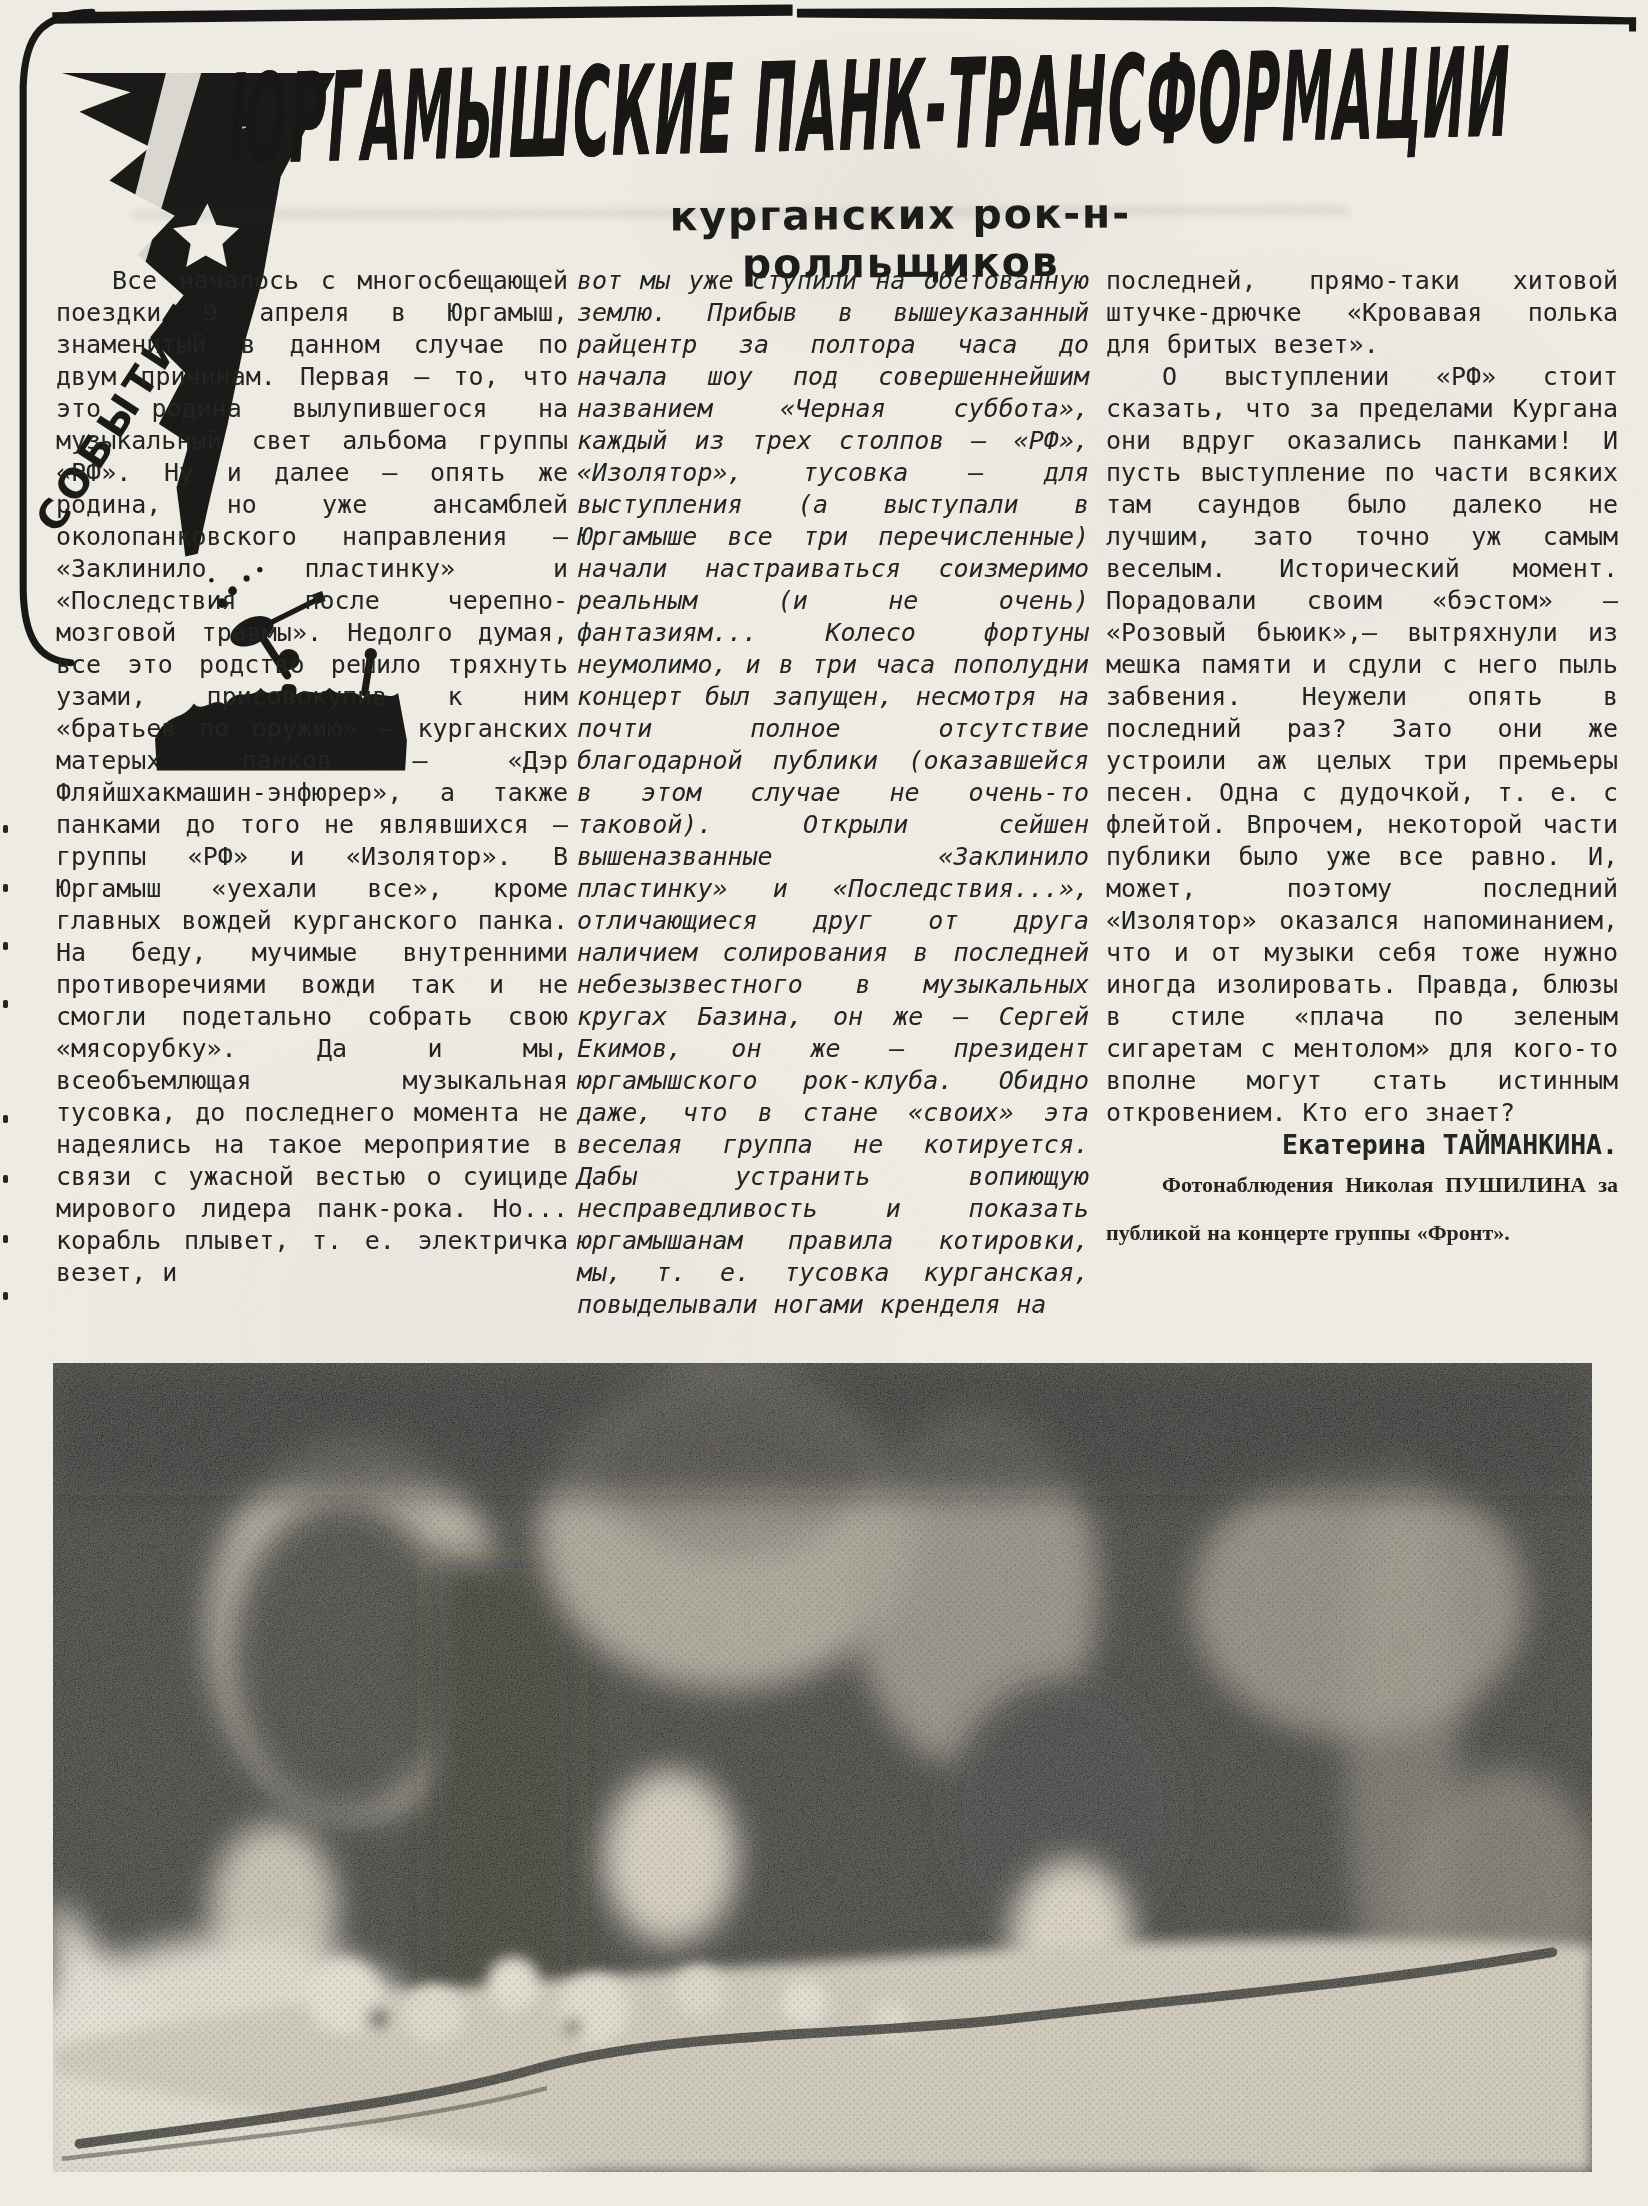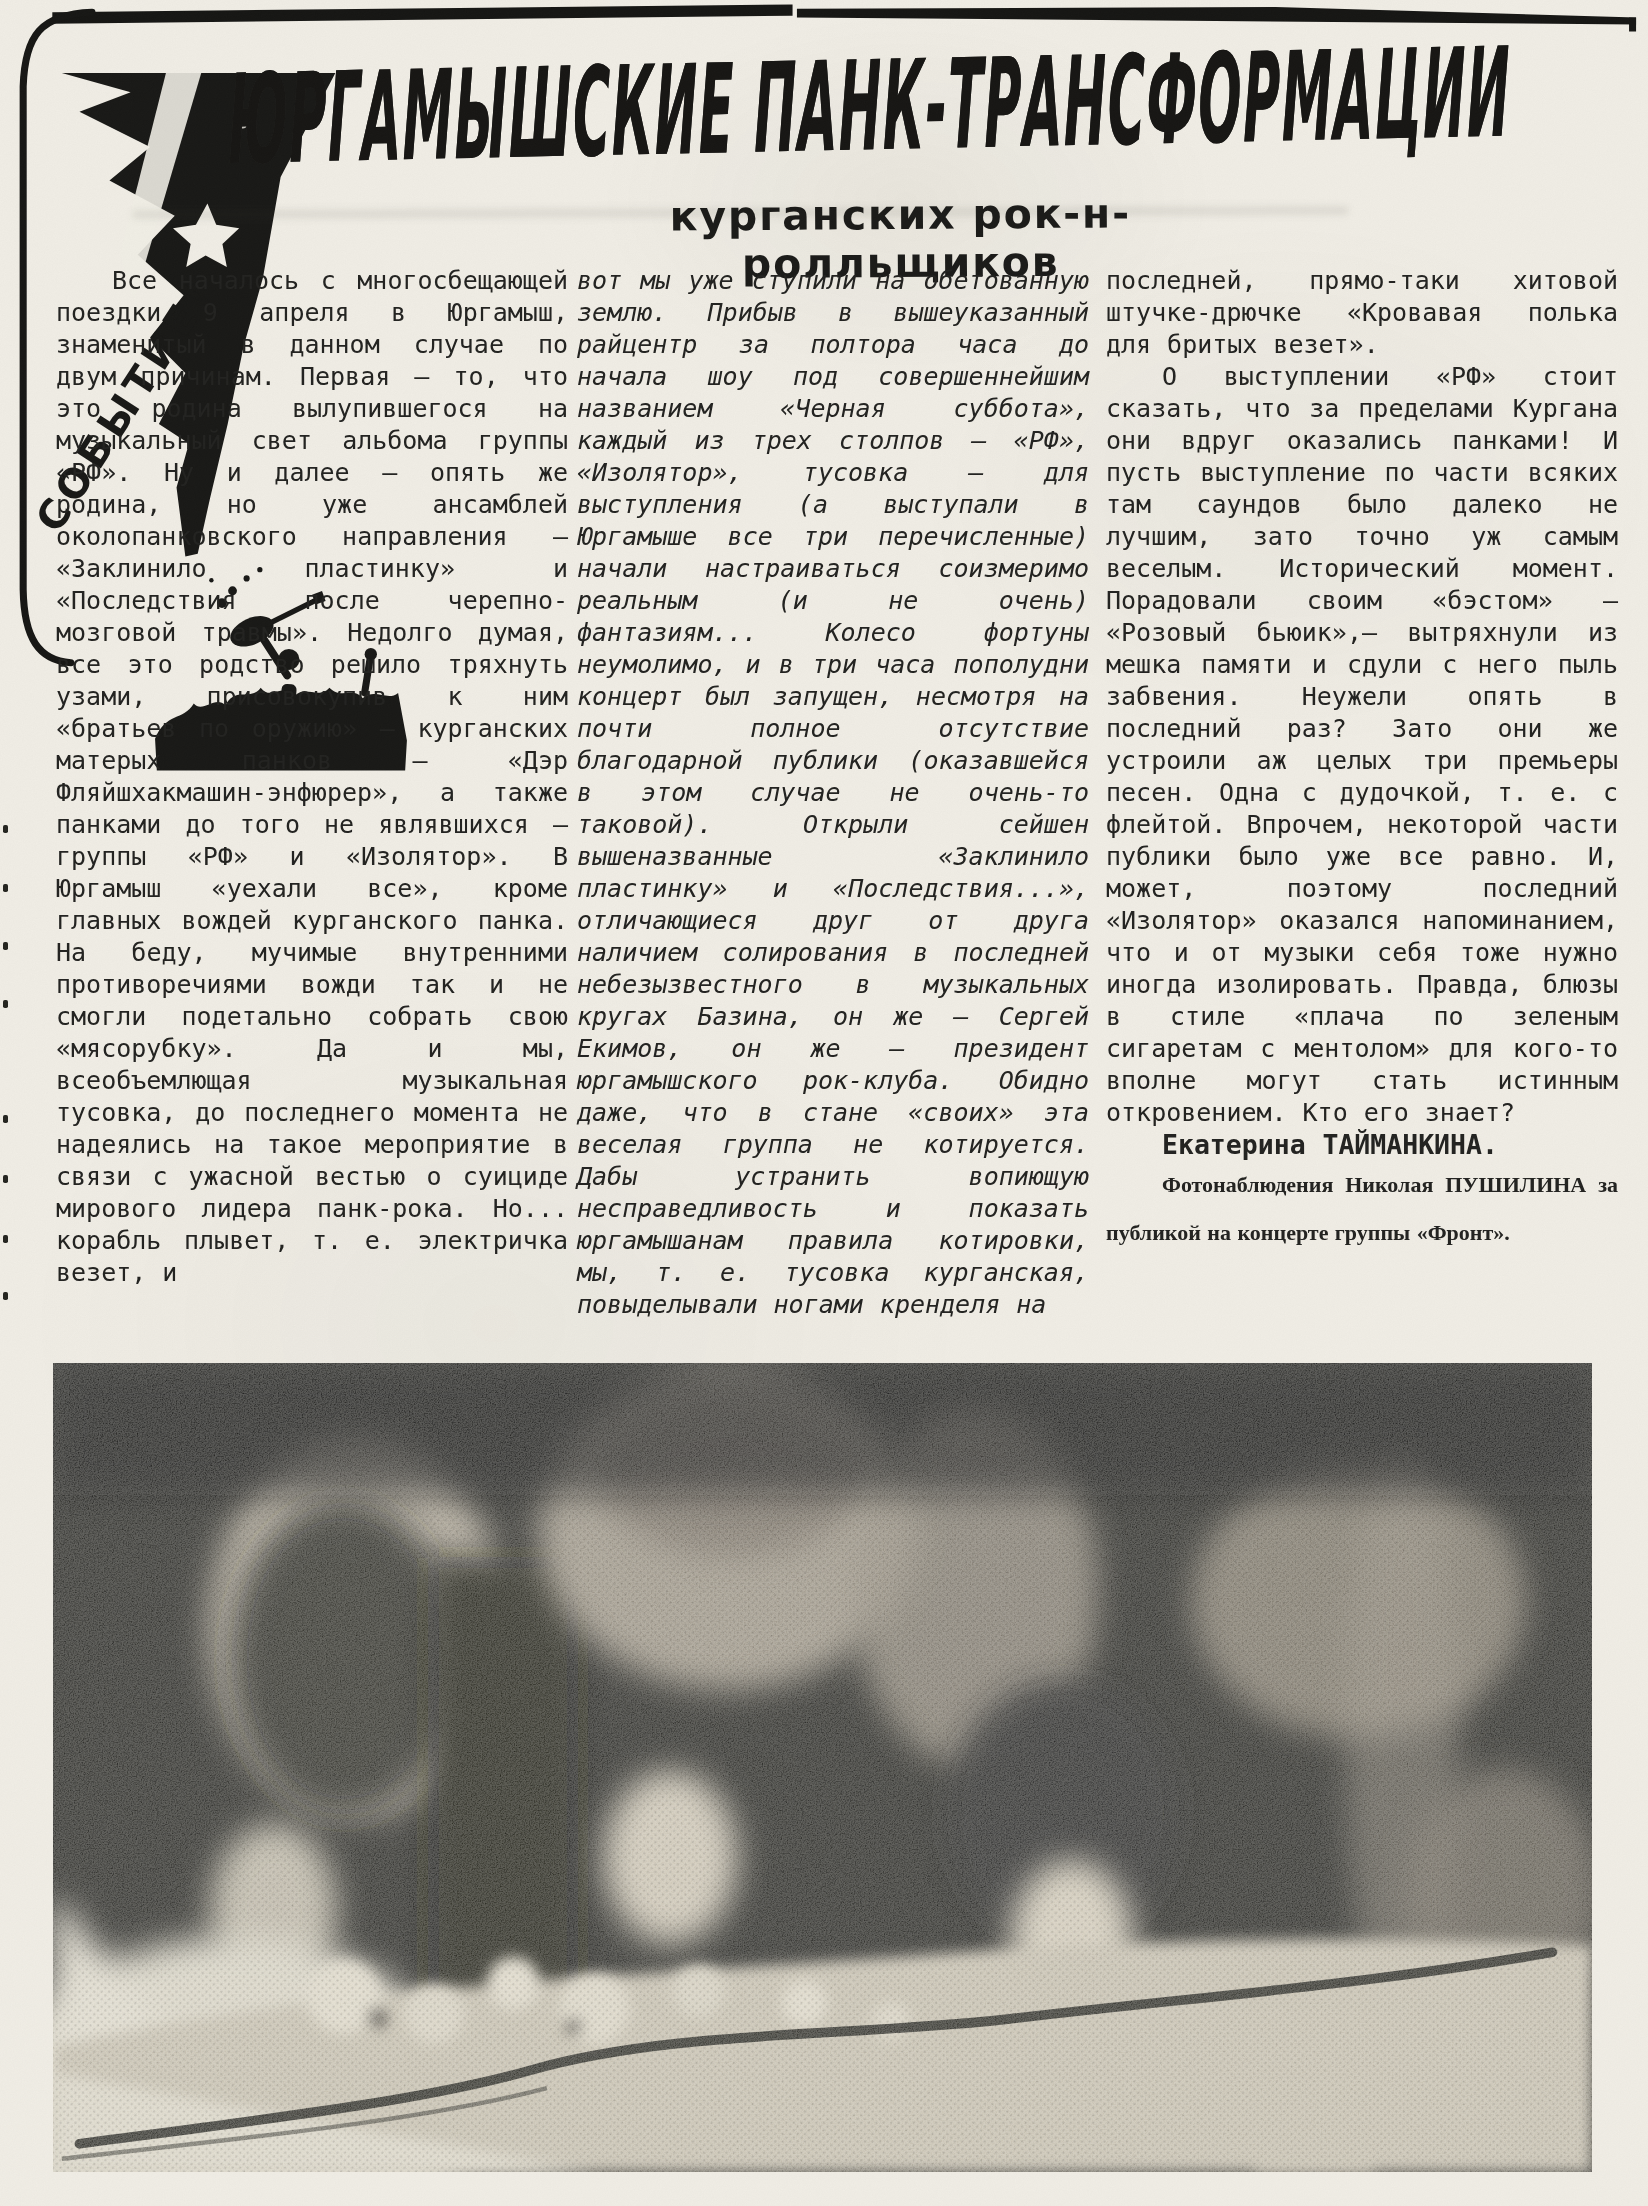--- a/index.html
+++ b/index.html
@@ -38,21 +38,21 @@
   
   .col{
     top:265px; width:512px;
     font-size:25px; line-height:32px;
     text-align:justify; color:#222220;
     word-spacing:0.9px;
   }
   .col p{margin:0; text-indent:56px;}
   .col p.noindent{text-indent:0;}
   .author{
-    margin-top:23px; text-indent:0; text-align:left;
+    margin-top:23px; text-indent:0; text-align:right;
     font-weight:bold; font-size:26.5px; letter-spacing:0;
   }
   .credit{
     margin-top:17.6px; text-indent:85px; font-weight:bold;
     font-size:22px; line-height:48px;font-family:Liberation Serif, serif;
   }
   .smudge{
     left:132px; top:208px; width:1217px; height:8.8px;
     background:rgba(60,55,45,.10); filter:blur(3.5px);
     border-radius:4.4px; transform:rotate(-.2deg);

